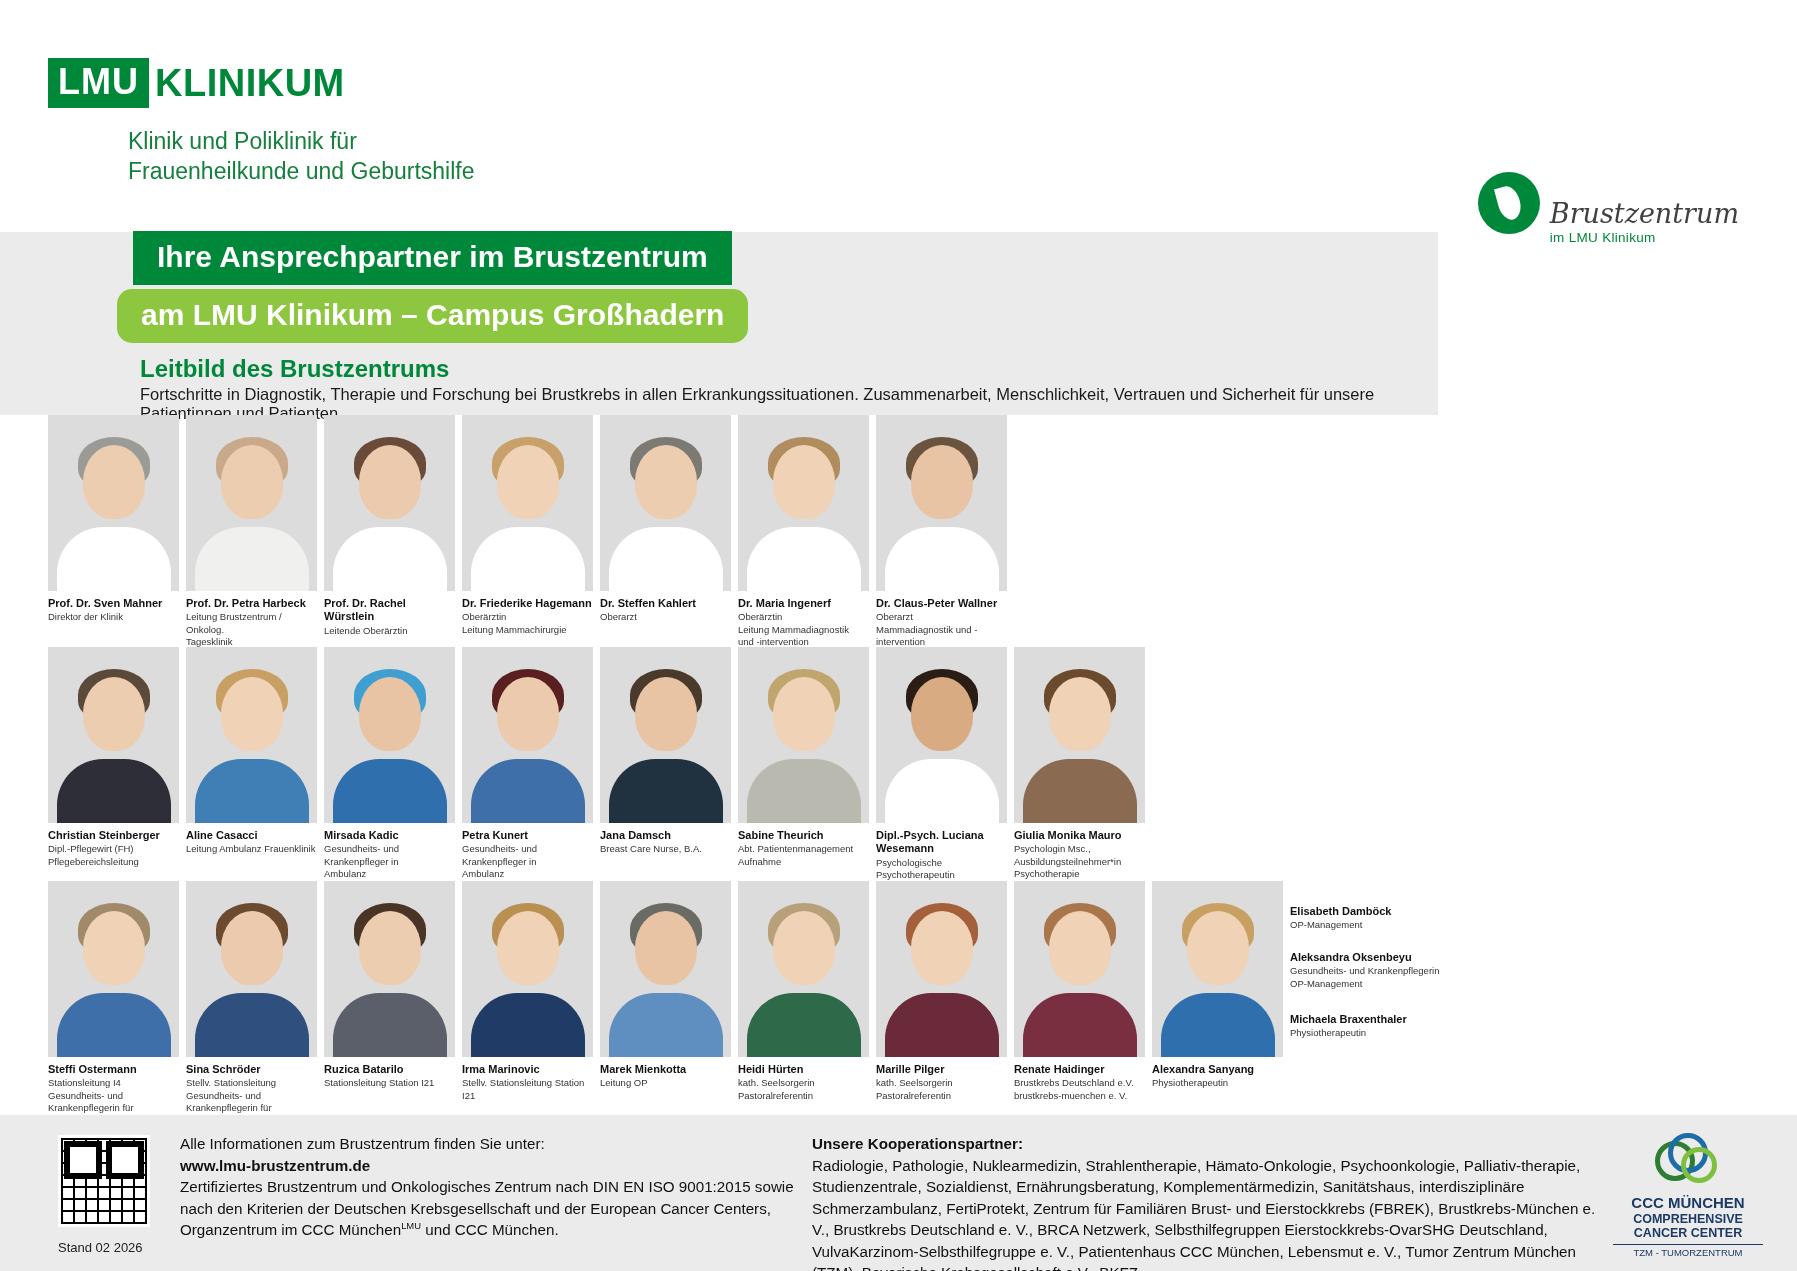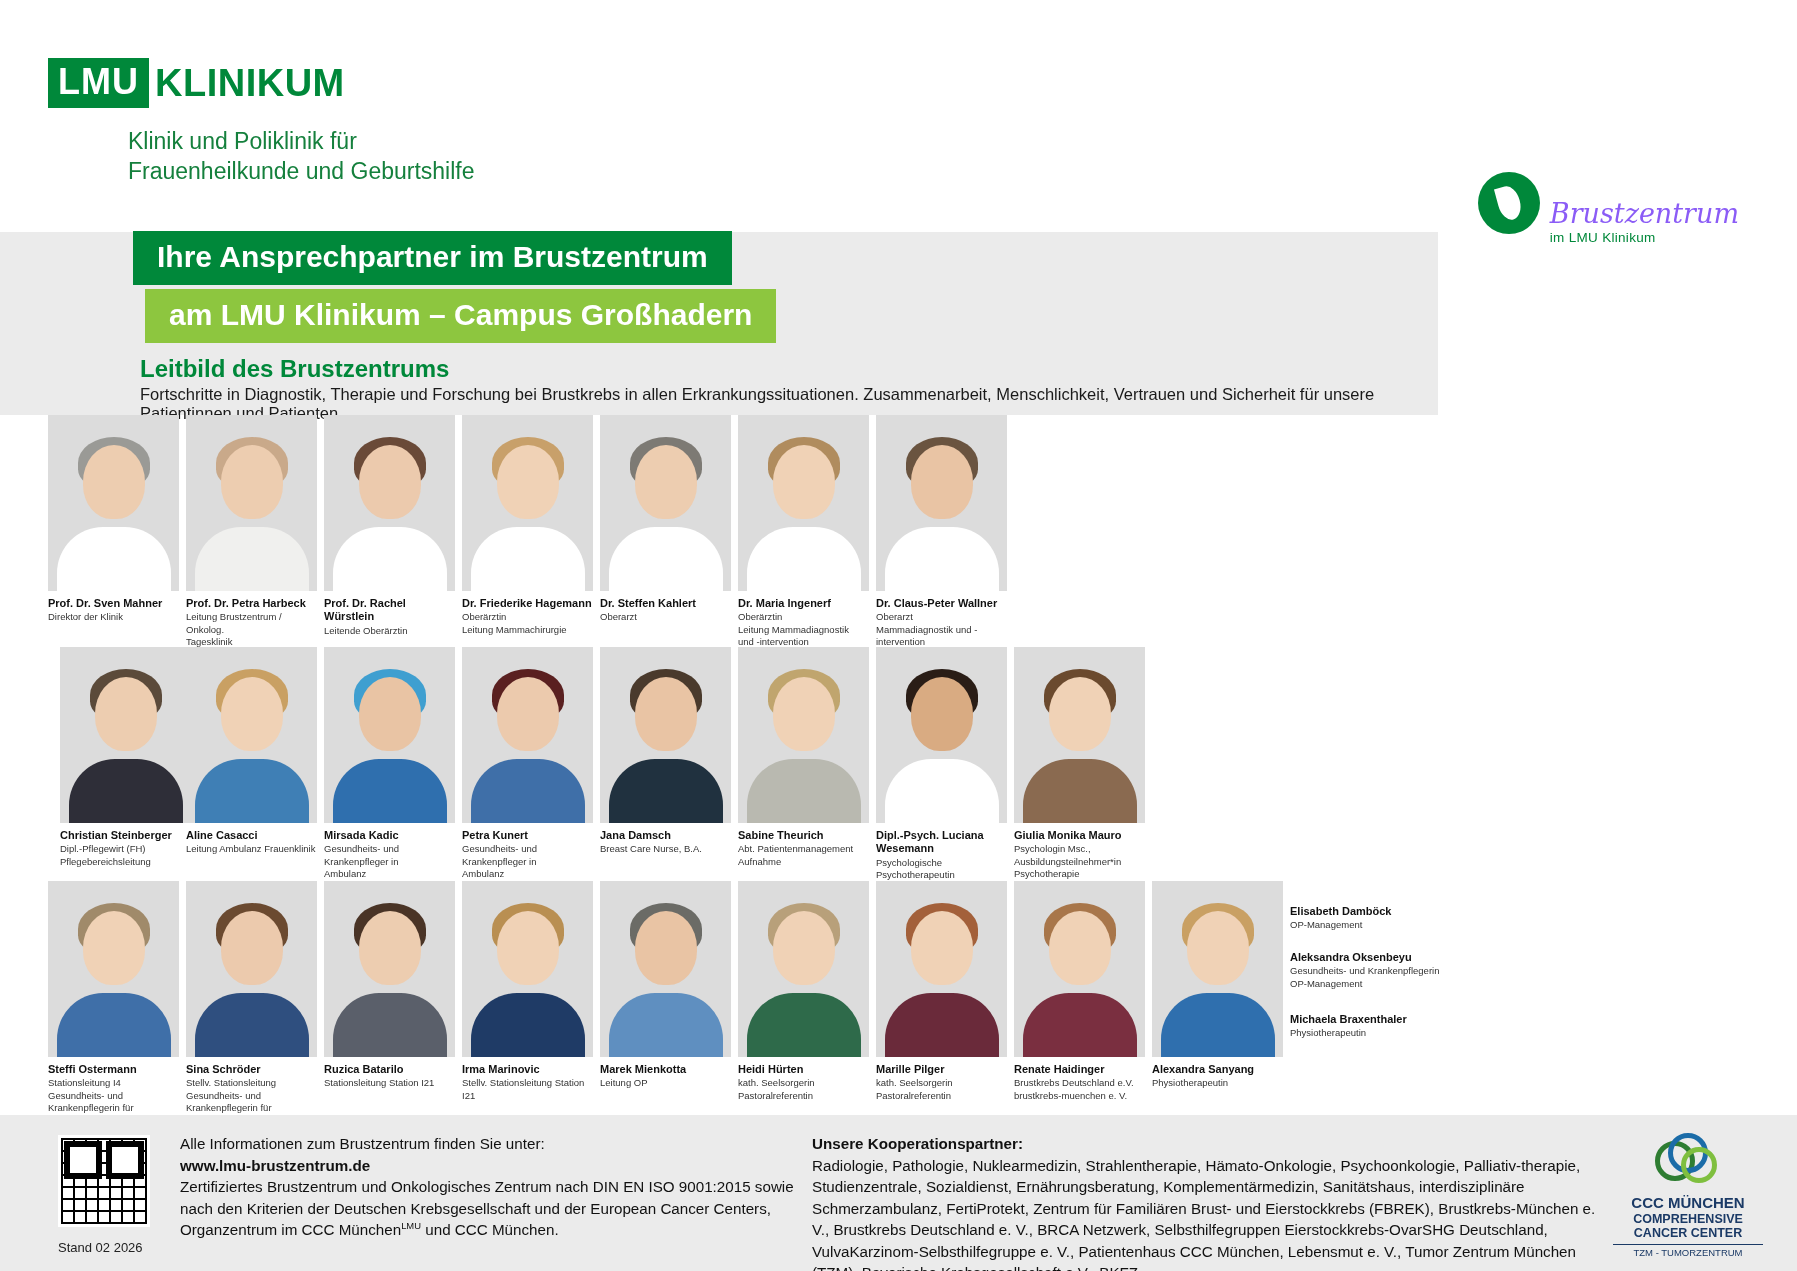--- a/index.html
+++ b/index.html
@@ -72,21 +72,21 @@
     left: 20px; top: 14px;
     width: 22px; height: 34px;
     border-radius: 0 50% 50% 50%;
     background: #ffffff;
     transform: rotate(-15deg);
   }
   .bz-text-1 {
     font-family: "DejaVu Serif", serif;
     font-style: italic;
     font-size: 27px;
-    color: #8b5cf6;
+    color: #404040;
     line-height: 1;
     margin-top: 40px;
   }
   .bz-text-2 {
     font-size: 13.5px;
     color: #00883a;
     letter-spacing: 0.3px;
     margin-top: 3px;
   }
 
@@ -100,21 +100,21 @@
   }
   .title-line {
     display: inline-block;
     color: #ffffff;
     font-size: 30px;
     font-weight: bold;
     padding: 9px 24px 11px 24px;
     white-space: nowrap;
   }
   .title-1 { background: #00883a; position:absolute; left:133px; top:-1px; }
-  .title-2 { background: #8dc63f; position:absolute; left:145px; top:57px; }
+  .title-2 { background: #8dc63f; position:absolute; left:117px; top:57px;border-radius:15px; }
 
   .leitbild-title {
     position: absolute;
     left: 140px; top: 123px;
     font-size: 24px;
     color: #00883a;
     font-weight: bold;
   }
   .leitbild-text {
     position: absolute;
@@ -368,21 +368,21 @@
           <div class="body" style="background: rgb(255, 255, 255);"></div>
           <div class="hair" style="background: rgb(106, 84, 64);"></div>
           <div class="head" style="background: rgb(233, 196, 164);"></div>
         </div>
         <div class="pname">Dr. Claus-Peter Wallner</div>
         <div class="prole" style="white-space: pre-line;">Oberarzt
 Mammadiagnostik und -intervention</div>
       </div>
     </div>
   <div class="row row2" id="row1">
-      <div class="person" style="left: 48px; padding-left: 12px;">
+      <div class="person" style="left: 36px; padding-left: 12px;">
         <div class="photo">
           <div class="bg"></div>
           <div class="body" style="background: rgb(46, 46, 56);"></div>
           <div class="hair" style="background: rgb(91, 74, 58);"></div>
           <div class="head" style="background: rgb(237, 205, 176);"></div>
         </div>
         <div class="pname">Christian Steinberger</div>
         <div class="prole" style="white-space: pre-line;">Dipl.-Pflegewirt (FH)
 Pflegebereichsleitung</div>
       </div>

